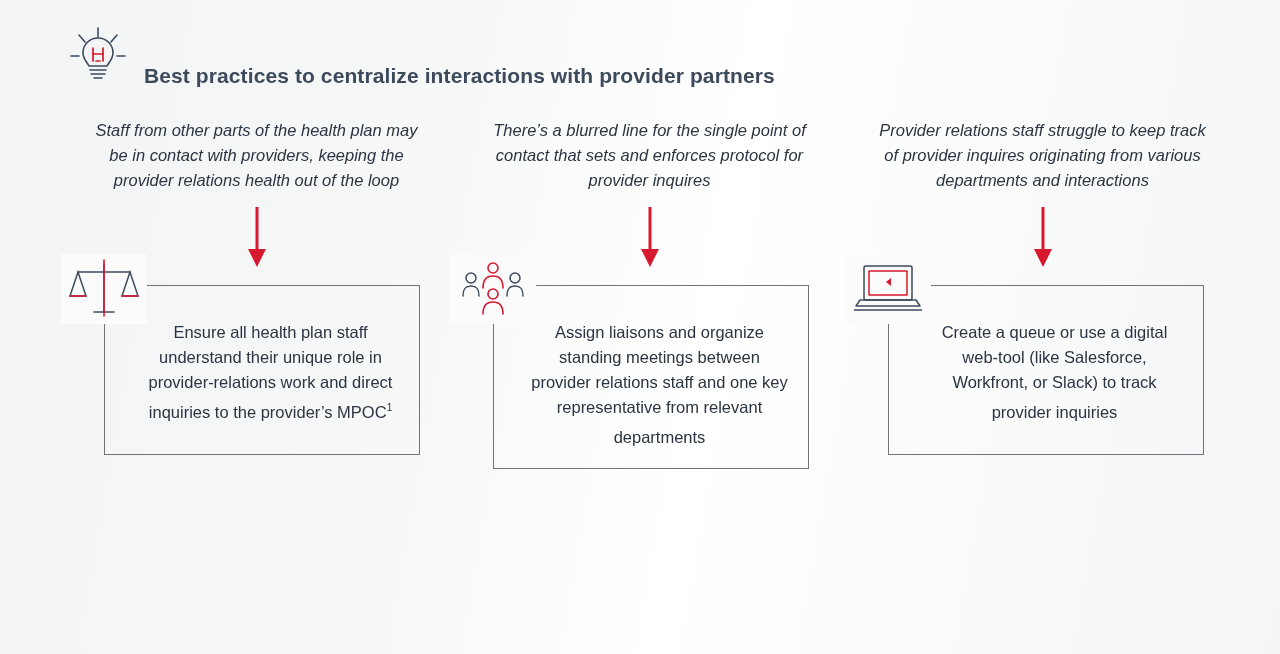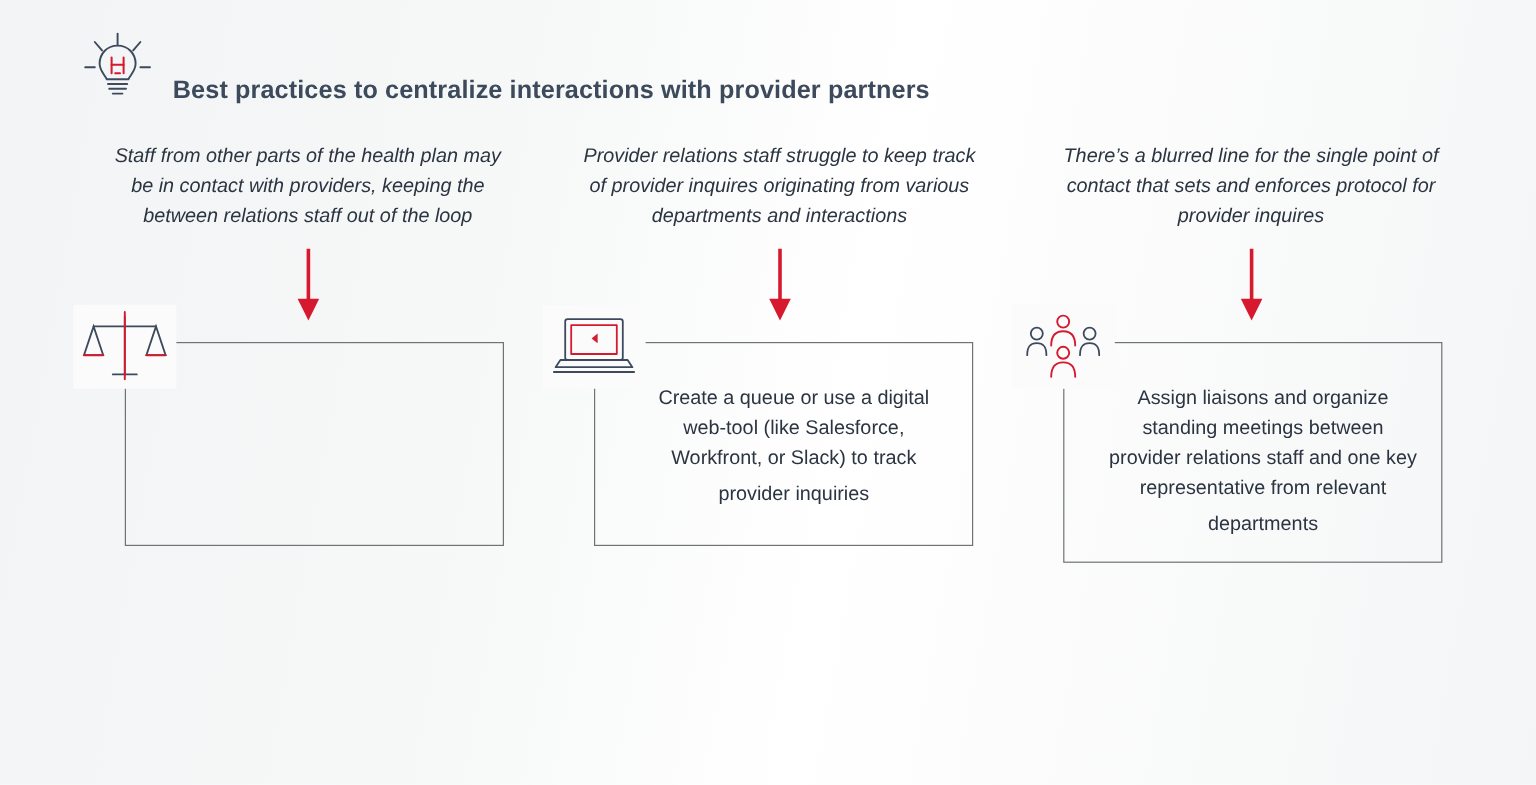--- a/index.html
+++ b/index.html
@@ -138,21 +138,21 @@
         <path d="M30 37 L34 37"></path>
       </g>
     </svg>
   </span>
   <div class="title">Best practices to centralize interactions with provider partners</div>
 </div>
 
 <div class="columns">
 
   <div class="col col-1">
-    <div class="challenge">Staff from other parts of the health plan may be in contact with providers, keeping the between relations staff out of the loop</div>
+    <div class="challenge">Staff from other parts of the health plan may be in contact with providers, keeping the provider relations health out of the loop</div>
 
     <div class="arrow-wrap">
       <svg class="arrow-svg" width="24" height="62" viewBox="0 0 24 62">
         <line x1="12" y1="0" x2="12" y2="44" stroke="#d6192e" stroke-width="3"></line>
         <polygon points="3,42 21,42 12,60" fill="#d6192e"></polygon>
       </svg>
     </div>
 
     <div class="card">
       <div class="card-icon">
@@ -164,49 +164,22 @@
             <path d="M64 14 L56 38 L72 38 Z"></path>
             <line x1="28" y1="54" x2="48" y2="54"></line>
           </g>
           <g stroke="#d6192e" stroke-width="1.6" fill="none" stroke-linecap="round">
             <line x1="38" y1="2" x2="38" y2="58"></line>
             <line x1="4" y1="38" x2="20" y2="38"></line>
             <line x1="56" y1="38" x2="72" y2="38"></line>
           </g>
         </svg>
       </div>
-    </div>
-  </div>
-
-  <div class="col col-2">
-    <div class="challenge">Provider relations staff struggle to keep track of provider inquires originating from various departments and interactions</div>
-
-    <div class="arrow-wrap">
-      <svg class="arrow-svg" width="24" height="62" viewBox="0 0 24 62">
-        <line x1="12" y1="0" x2="12" y2="44" stroke="#d6192e" stroke-width="3"></line>
-        <polygon points="3,42 21,42 12,60" fill="#d6192e"></polygon>
-      </svg>
-    </div>
-
-    <div class="card">
-      <div class="card-icon">
-        <svg width="76" height="58" viewBox="0 0 76 58">
-          <g stroke="#3d4a5c" stroke-width="1.5" fill="none" stroke-linejoin="round">
-            <rect x="14" y="6" width="48" height="34" rx="2"></rect>
-            <path d="M6 46 L70 46 L66 40 L10 40 Z"></path>
-            <line x1="4" y1="50" x2="72" y2="50"></line>
-          </g>
-          <g stroke="#d6192e" stroke-width="1.5" fill="none" stroke-linecap="round" stroke-linejoin="round">
-            <rect x="19" y="11" width="38" height="24"></rect>
-            <path d="M41 18 L41 26 L36 22 Z" fill="#d6192e" stroke="none"></path>
-          </g>
-        </svg>
-      </div>
       <div class="card-text">
-        <span>Create a queue or use a digital web-tool (like Salesforce, Workfront, or Slack) to track provider inquiries</span><sup></sup>
+        <span>Ensure all health plan staff understand their unique role in provider-relations work and direct inquiries to the provider’s MPOC</span><sup>1</sup>
       </div>
     </div>
   </div>
 
   <div class="col col-3">
     <div class="challenge">There’s a blurred line for the single point of contact that sets and enforces protocol for provider inquires</div>
 
     <div class="arrow-wrap">
       <svg class="arrow-svg" width="24" height="62" viewBox="0 0 24 62">
         <line x1="12" y1="0" x2="12" y2="44" stroke="#d6192e" stroke-width="3"></line>
@@ -230,13 +203,43 @@
             <path d="M28 56 C28 47 32 44 38 44 C44 44 48 47 48 56"></path>
           </g>
         </svg>
       </div>
       <div class="card-text">
         <span>Assign liaisons and organize standing meetings between provider relations staff and one key representative from relevant departments</span><sup></sup>
       </div>
     </div>
   </div>
 
+  <div class="col col-2">
+    <div class="challenge">Provider relations staff struggle to keep track of provider inquires originating from various departments and interactions</div>
+
+    <div class="arrow-wrap">
+      <svg class="arrow-svg" width="24" height="62" viewBox="0 0 24 62">
+        <line x1="12" y1="0" x2="12" y2="44" stroke="#d6192e" stroke-width="3"></line>
+        <polygon points="3,42 21,42 12,60" fill="#d6192e"></polygon>
+      </svg>
+    </div>
+
+    <div class="card">
+      <div class="card-icon">
+        <svg width="76" height="58" viewBox="0 0 76 58">
+          <g stroke="#3d4a5c" stroke-width="1.5" fill="none" stroke-linejoin="round">
+            <rect x="14" y="6" width="48" height="34" rx="2"></rect>
+            <path d="M6 46 L70 46 L66 40 L10 40 Z"></path>
+            <line x1="4" y1="50" x2="72" y2="50"></line>
+          </g>
+          <g stroke="#d6192e" stroke-width="1.5" fill="none" stroke-linecap="round" stroke-linejoin="round">
+            <rect x="19" y="11" width="38" height="24"></rect>
+            <path d="M41 18 L41 26 L36 22 Z" fill="#d6192e" stroke="none"></path>
+          </g>
+        </svg>
+      </div>
+      <div class="card-text">
+        <span>Create a queue or use a digital web-tool (like Salesforce, Workfront, or Slack) to track provider inquiries</span><sup></sup>
+      </div>
+    </div>
+  </div>
+
 </div>
 
 </body></html>

